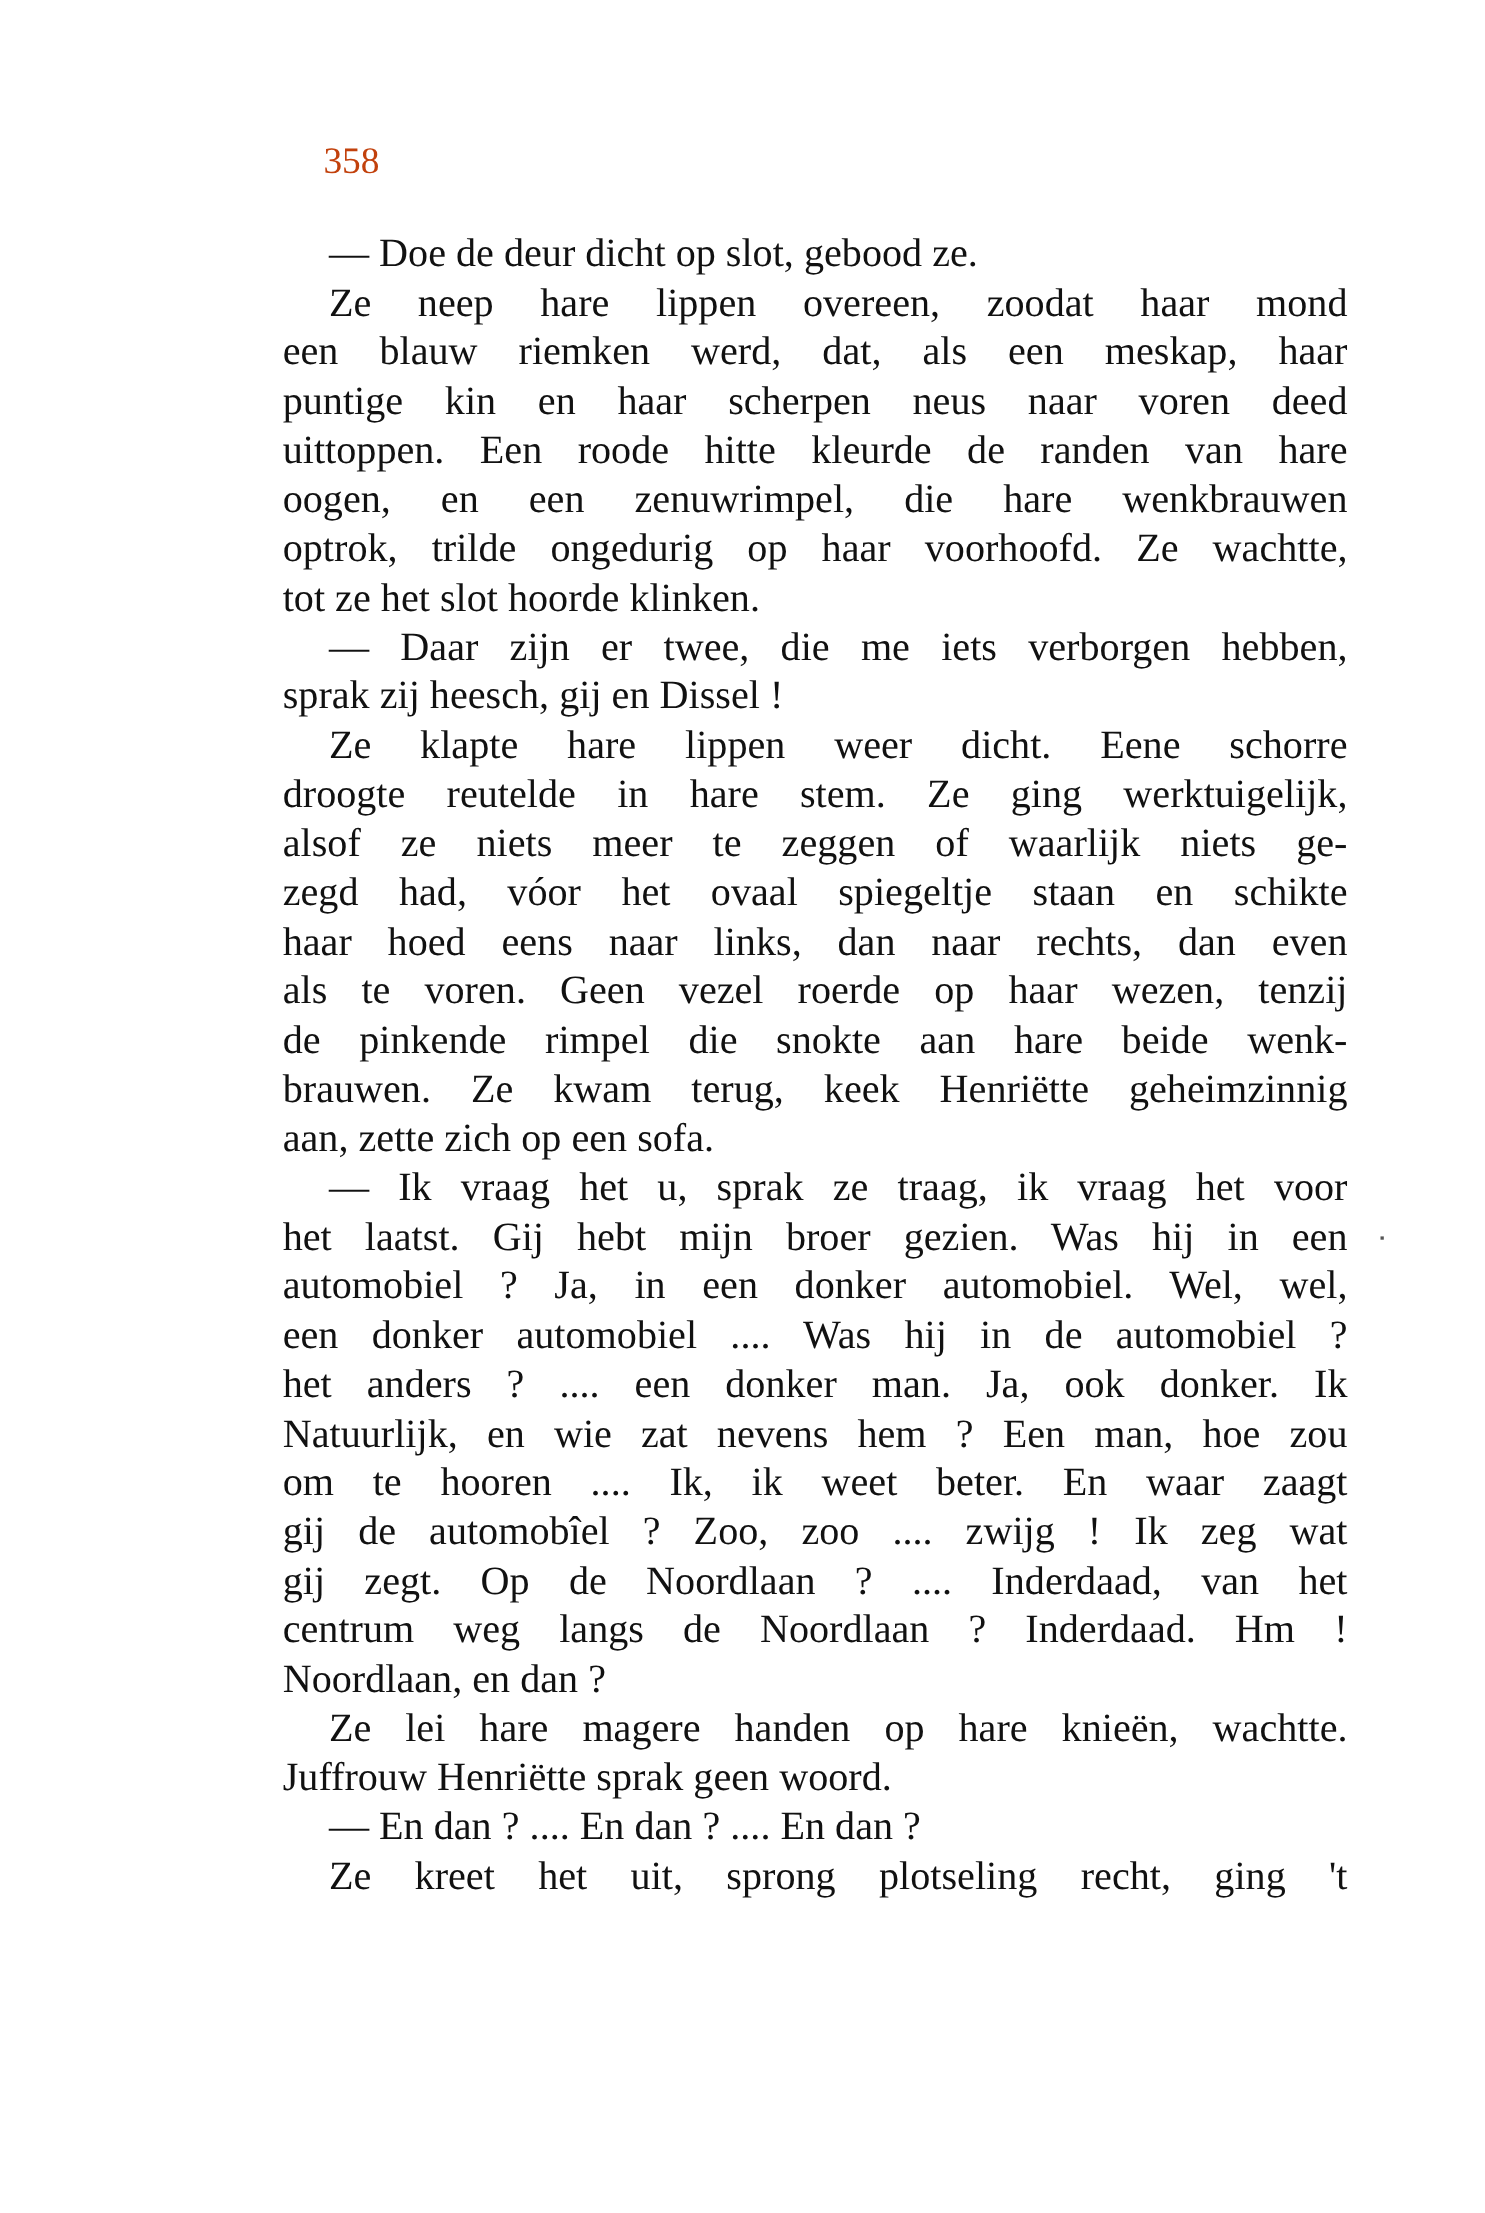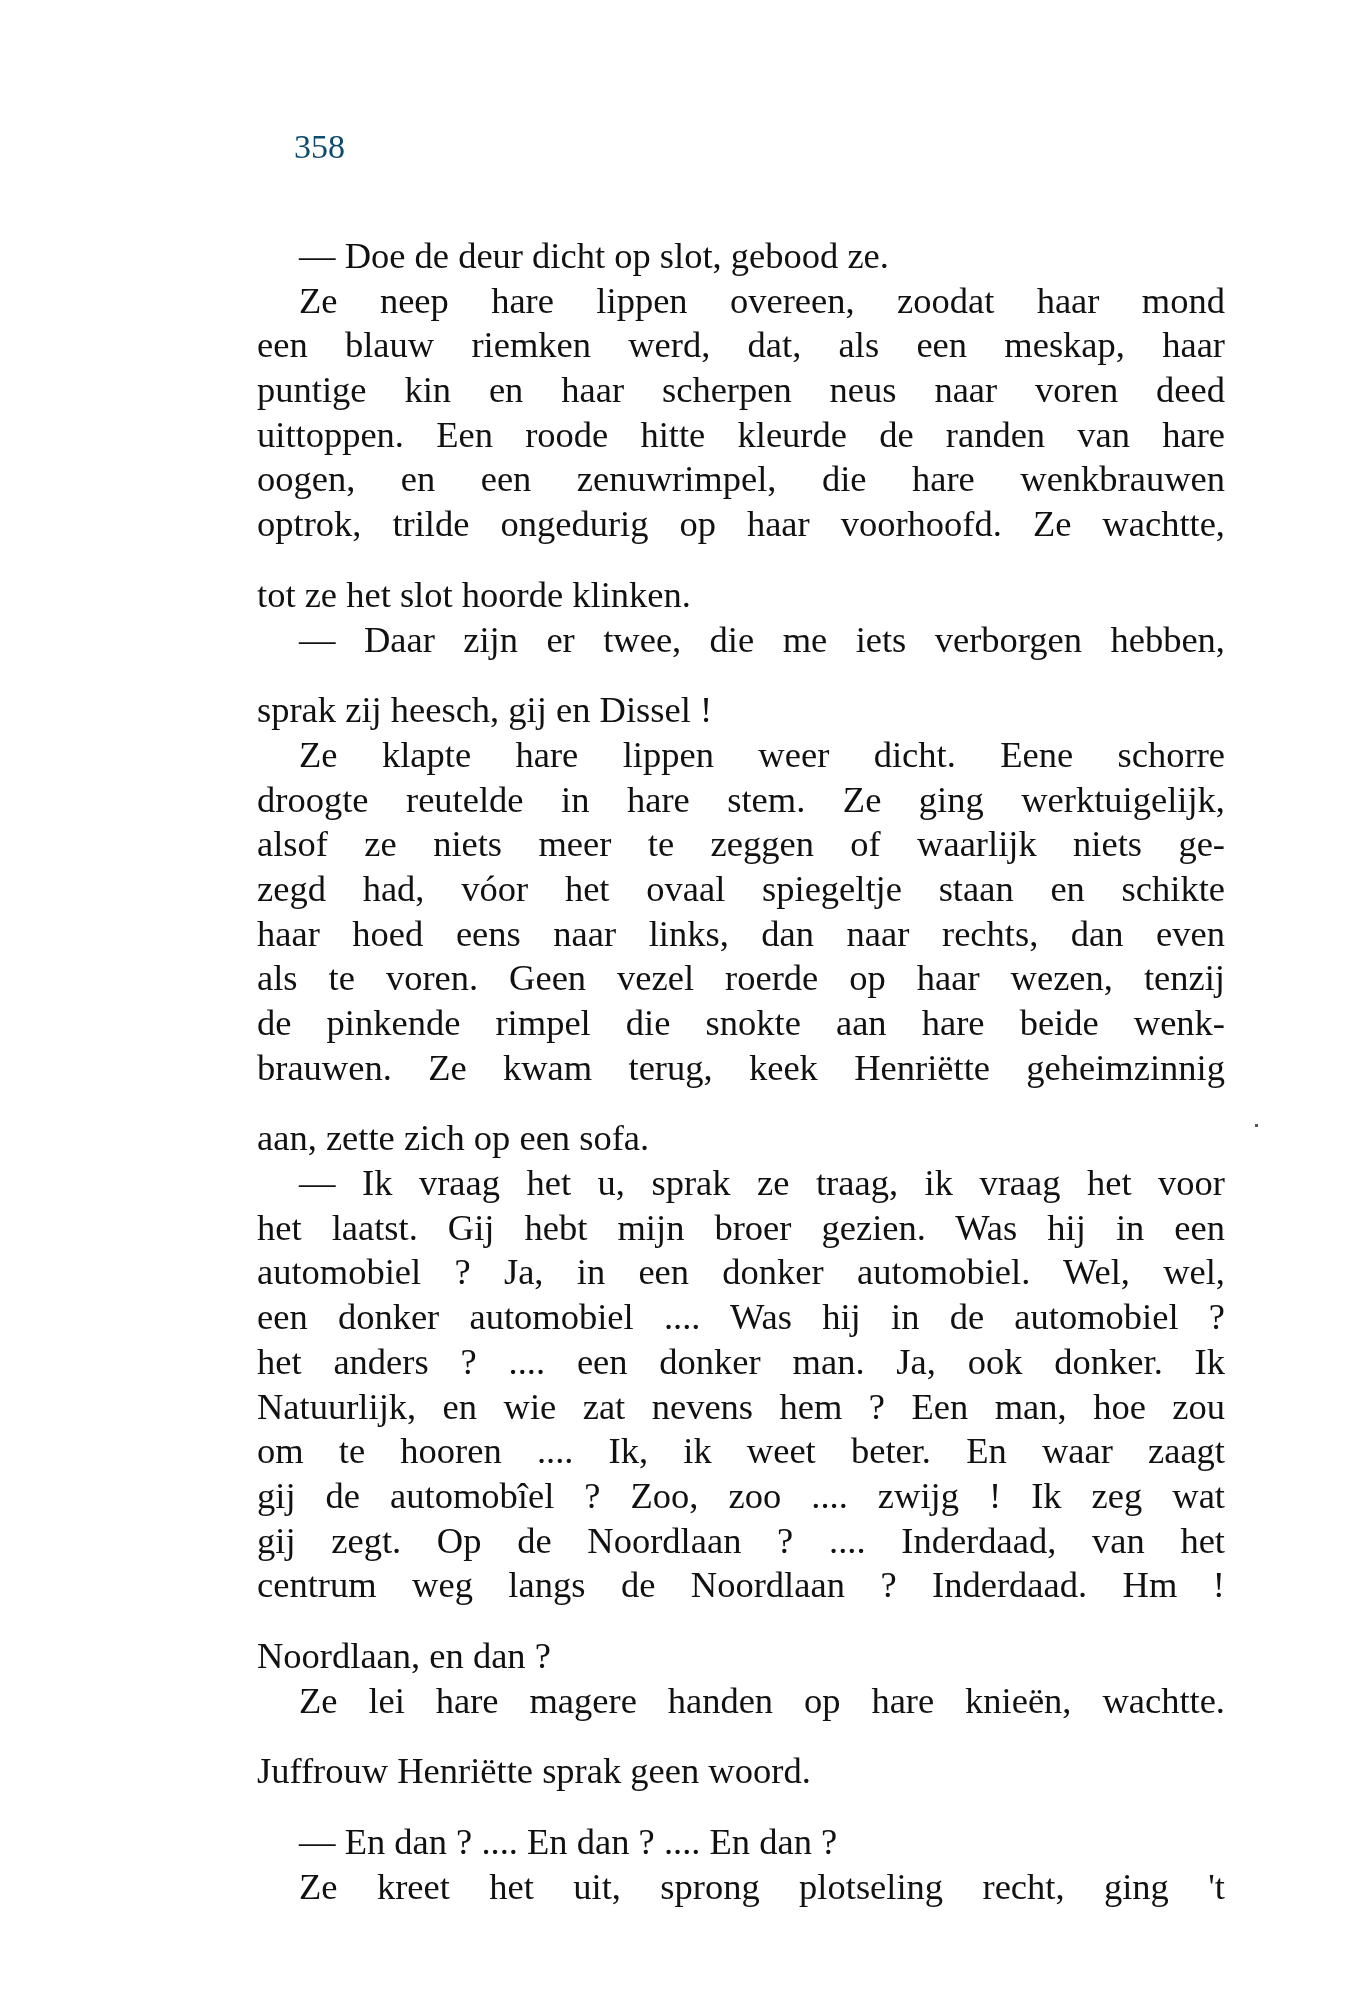--- a/index.html
+++ b/index.html
@@ -1,27 +1,27 @@
 <!DOCTYPE html>
 <html><head>
 <meta charset="utf-8">
 <style>
   html, body { margin: 0; padding: 0; background: #ffffff; }
   body { width: 1350px; height: 2012px; position: relative; overflow: hidden; }
   .page-number {
     position: absolute; left: 294px; top: 128px;
-    font-family: "Liberation Serif", serif; font-size: 34px; color: #0c4a6e;
+    font-family: "Liberation Serif", serif; font-size: 34px; color: #c2410c;
   }
   .body-text {
     position: absolute; left: 257px; top: 208px; width: 968px;
     font-family: "Liberation Serif", serif; font-size: 36.5px; line-height: 44.7px;
     color: #111;
   }
   .line { display: block; white-space: nowrap; text-align: justify; text-align-last: justify; height: 44.7px; }
-  .line.last { text-align-last: left; margin-top: 26px; }
+  .line.last { text-align-last: left; }
   .line.indent { padding-left: 42px; }
   .stray-mark {
     position: absolute; left: 1255px; top: 1124px; width: 3px; height: 3px; background: #555;
   }
 </style>
 </head>
 <body>
 
 <div>
   <div class="page-number">358</div>

